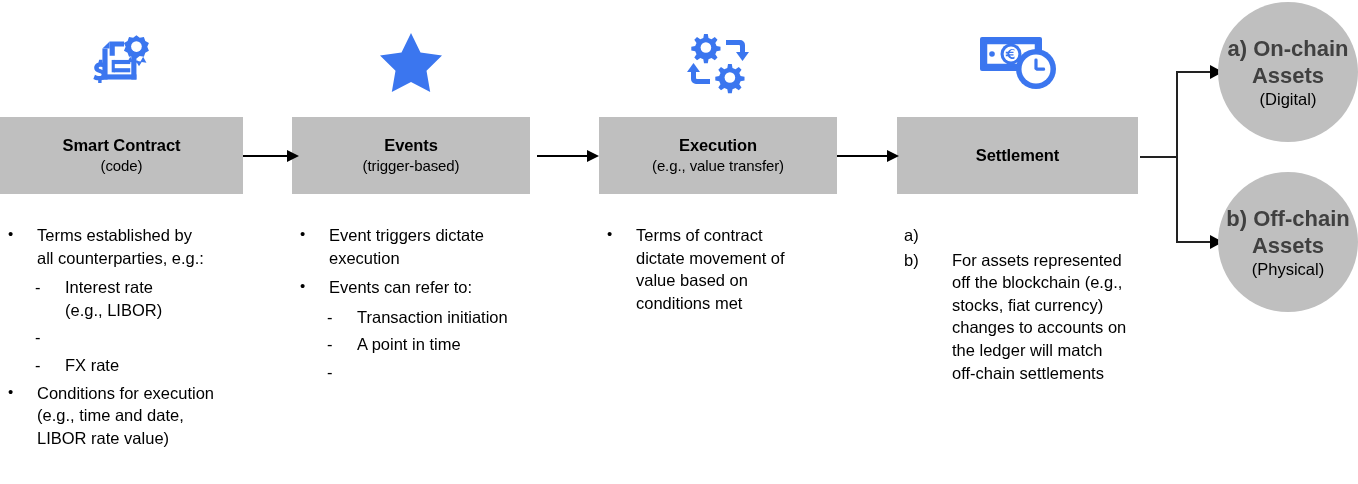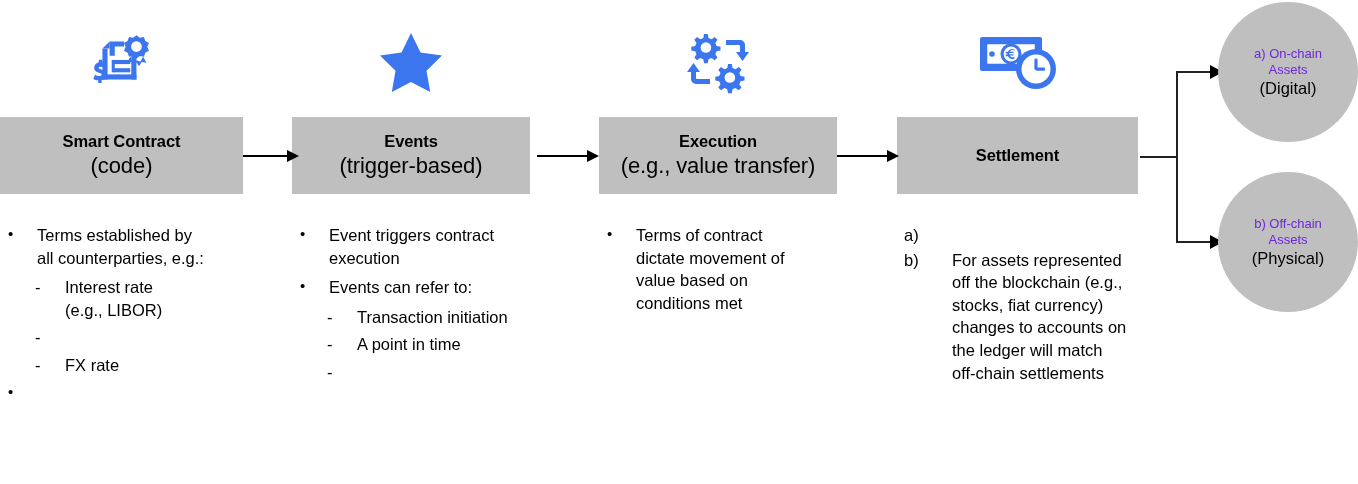--- a/index.html
+++ b/index.html
@@ -54,21 +54,21 @@
     justify-content: center;
     line-height: 1.28;
   }
   .pbox .t1 {
     font-size: 16.5px;
     font-weight: bold;
     color: #000;
     letter-spacing: -0.1px;
   }
   .pbox .t2 {
-    font-size: 22px;
+    font-size: 15px;
     font-weight: normal;
     color: #000;
     letter-spacing: -0.1px;
   }
 
   
   .bullets {
     position: absolute;
     top: 224px;
     left: 0;
@@ -164,21 +164,21 @@
     background: #bfbfbf;
     display: flex;
     flex-direction: column;
     align-items: center;
     justify-content: center;
     text-align: center;
     line-height: 1.24;
   }
   .circle-a { top: 2px; }
   .circle-b { top: 172px; }
-  .circle .c1 { font-size: 13px; font-weight: normal; color: #6d28d9; }
+  .circle .c1 { font-size: 22px; font-weight: bold; color: #404040; }
   .circle .c2 { font-size: 16.5px; font-weight: normal; color: #000; }
 </style>
 </head>
 <body>
 
 <div id="stage">
 
   <div class="col col-1">
 
     <div class="icon-wrap">
@@ -219,41 +219,44 @@
       </div>
       <div class="b-row lvl2 sub">
         <span class="b-mark">-</span>
       </div>
       <div class="b-row lvl2 sub">
         <span class="b-mark">-</span>
         <span class="b-text">FX rate</span>
       </div>
       <div class="b-row lvl1">
         <span class="b-mark">•</span>
+        <span class="b-text">Conditions for execution
+(e.g., time and date,
+LIBOR rate value)</span>
       </div>
     </div>
   </div>
 
   <div class="col col-2">
 
     <div class="icon-wrap">
       <svg width="64" height="62" viewBox="0 0 64 62" aria-hidden="true">
         <path fill="#3b76ef" d="M32 2 L41.5 21.5 L63 24.6 L47.5 39.7 L51.2 61 L32 51 L12.8 61 L16.5 39.7 L1 24.6 L22.5 21.5 Z"></path>
       </svg>
     </div>
 
     <div class="pbox">
       <div class="t1">Events</div>
       <div class="t2">(trigger-based)</div>
     </div>
 
     <div class="bullets">
       <div class="b-row lvl1">
         <span class="b-mark">•</span>
-        <span class="b-text">Event triggers contract
+        <span class="b-text">Event triggers dictate
 execution</span>
       </div>
       <div class="b-row lvl1">
         <span class="b-mark">•</span>
         <span class="b-text">Events can refer to:</span>
       </div>
       <div class="b-row lvl2 sub">
         <span class="b-mark">-</span>
         <span class="b-text">Transaction initiation</span>
       </div>

